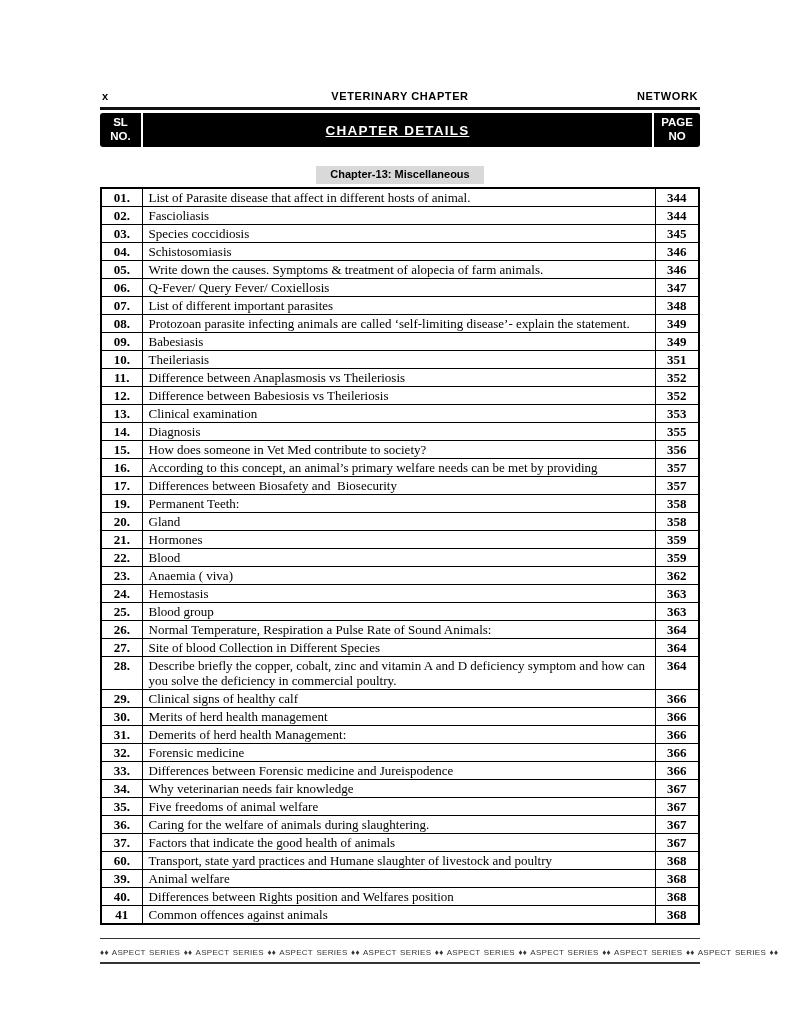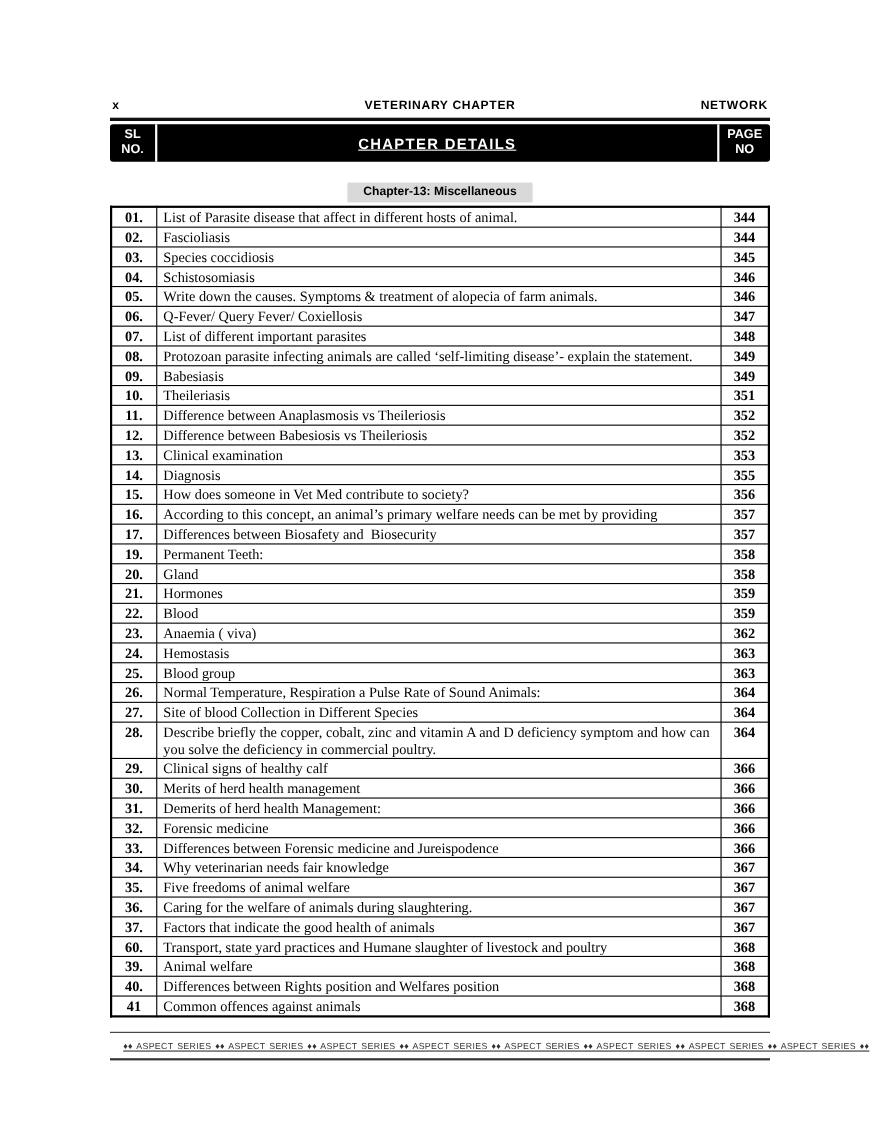--- a/index.html
+++ b/index.html
@@ -113,23 +113,21 @@
     border-top: 1.5px solid #333;
     border-bottom: 2px solid #333;
     padding: 2px 0 3px 0;
     text-align: center;
   }
   .footer-text {
     font-size: 8px;
     letter-spacing: 0.3px;
     word-spacing: 1px;
     color: #333;
-    text-decoration: underline;
     white-space: nowrap;
-    margin-left: 12px;
   }
 </style>
 </head>
 <body>
 
 <div class="sheet">
 
   <div class="running-header">
     <span class="rh-left">x</span>
     <span class="rh-mid">VETERINARY CHAPTER</span>

